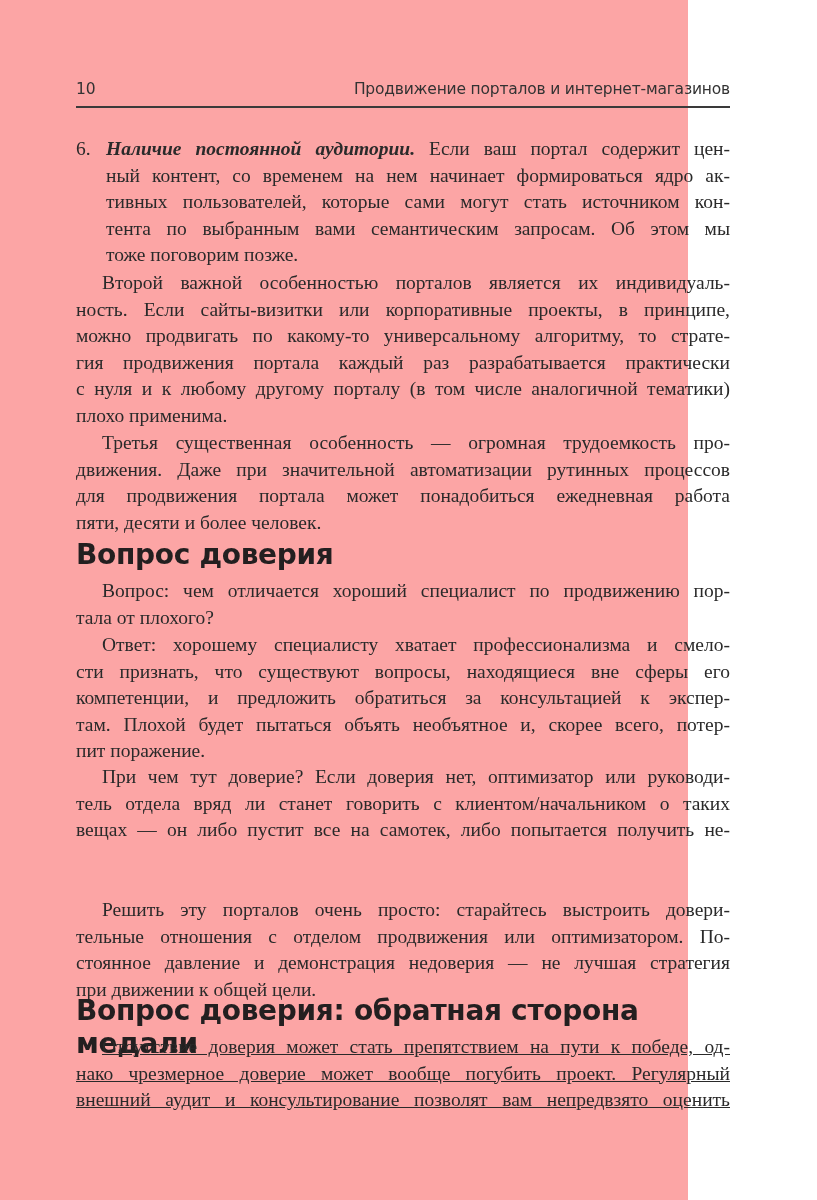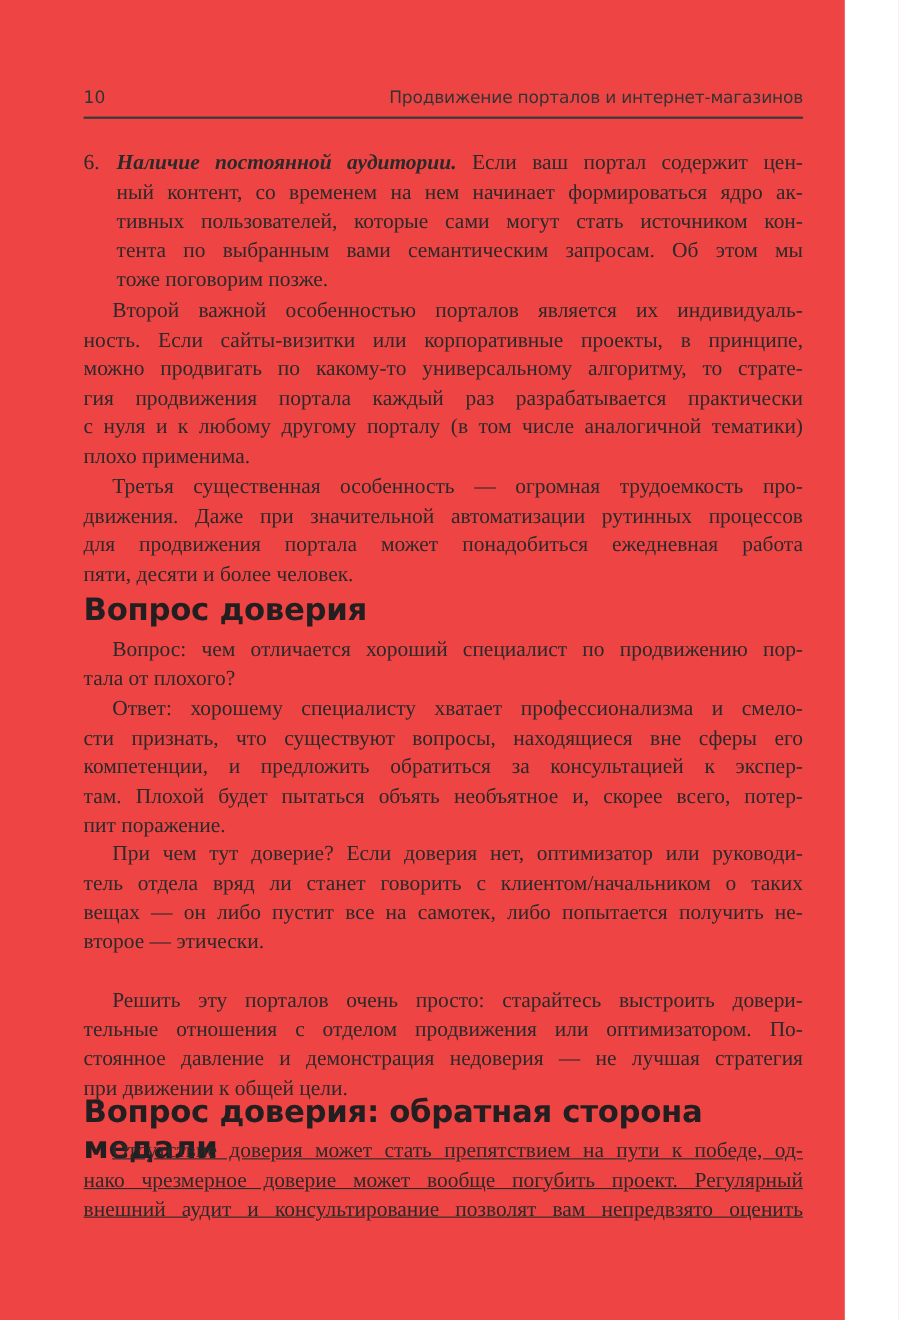--- a/index.html
+++ b/index.html
@@ -1,17 +1,17 @@
 <!DOCTYPE html>
 <html><head>
 <meta charset="utf-8">
 <style>
   html, body { margin: 0; padding: 0; background: #ffffff; }
   body { width: 817px; height: 1200px; position: relative; overflow: hidden; color: #231f20; }
-  .page { position: absolute; left: 0; top: 0; width: 768px; height: 1200px; background: #ef4444; }
+  .page { position: absolute; left: 0; top: 0; width: 688px; height: 1200px; background: #fca5a5; }
   .running-head {
     position: absolute; left: 76px; top: 78px; width: 654px; height: 24px;
     font-family: "DejaVu Sans", sans-serif; font-size: 15.5px; color: #333;
   }
   .running-head .num { position: absolute; left: 0; top: 2px; }
   .running-head .title { position: absolute; right: 0; top: 2px; letter-spacing: -0.2px; }
   .rule { position: absolute; left: 76px; top: 106px; width: 654px; height: 2px; background: #3a3a3a; }
   .text { position: absolute; left: 76px; width: 654px; font-family: "Liberation Serif", serif; font-size: 19.5px; color: #2a2a2a; }
   .line { height: 26.6px; line-height: 26.6px; white-space: nowrap; text-align: justify; text-align-last: justify; }
   .line.last { text-align-last: left; }
@@ -69,21 +69,20 @@
     <div class="line indent">Ответ: хорошему специалисту хватает профессионализма и смело-</div>
     <div class="line">сти признать, что существуют вопросы, находящиеся вне сферы его</div>
     <div class="line">компетенции, и предложить обратиться за консультацией к экспер-</div>
     <div class="line">там. Плохой будет пытаться объять необъятное и, скорее всего, потер-</div>
     <div class="line last">пит поражение.</div>
   </div>
   <div class="text" style="top:764px;">
     <div class="line indent">При чем тут доверие? Если доверия нет, оптимизатор или руководи-</div>
     <div class="line">тель отдела вряд ли станет говорить с клиентом/начальником о таких</div>
     <div class="line">вещах — он либо пустит все на самотек, либо попытается получить не-</div>
-    <div class="line last">второе — этически.</div>
   </div>
   <div class="text" style="top:897px;">
     <div class="line indent">Решить эту порталов очень просто: старайтесь выстроить довери-</div>
     <div class="line">тельные отношения с отделом продвижения или оптимизатором. По-</div>
     <div class="line">стоянное давление и демонстрация недоверия — не лучшая стратегия</div>
     <div class="line last">при движении к общей цели.</div>
   </div>
 
   <div class="heading" style="top:994px;">Вопрос доверия: обратная сторона медали</div>
 

